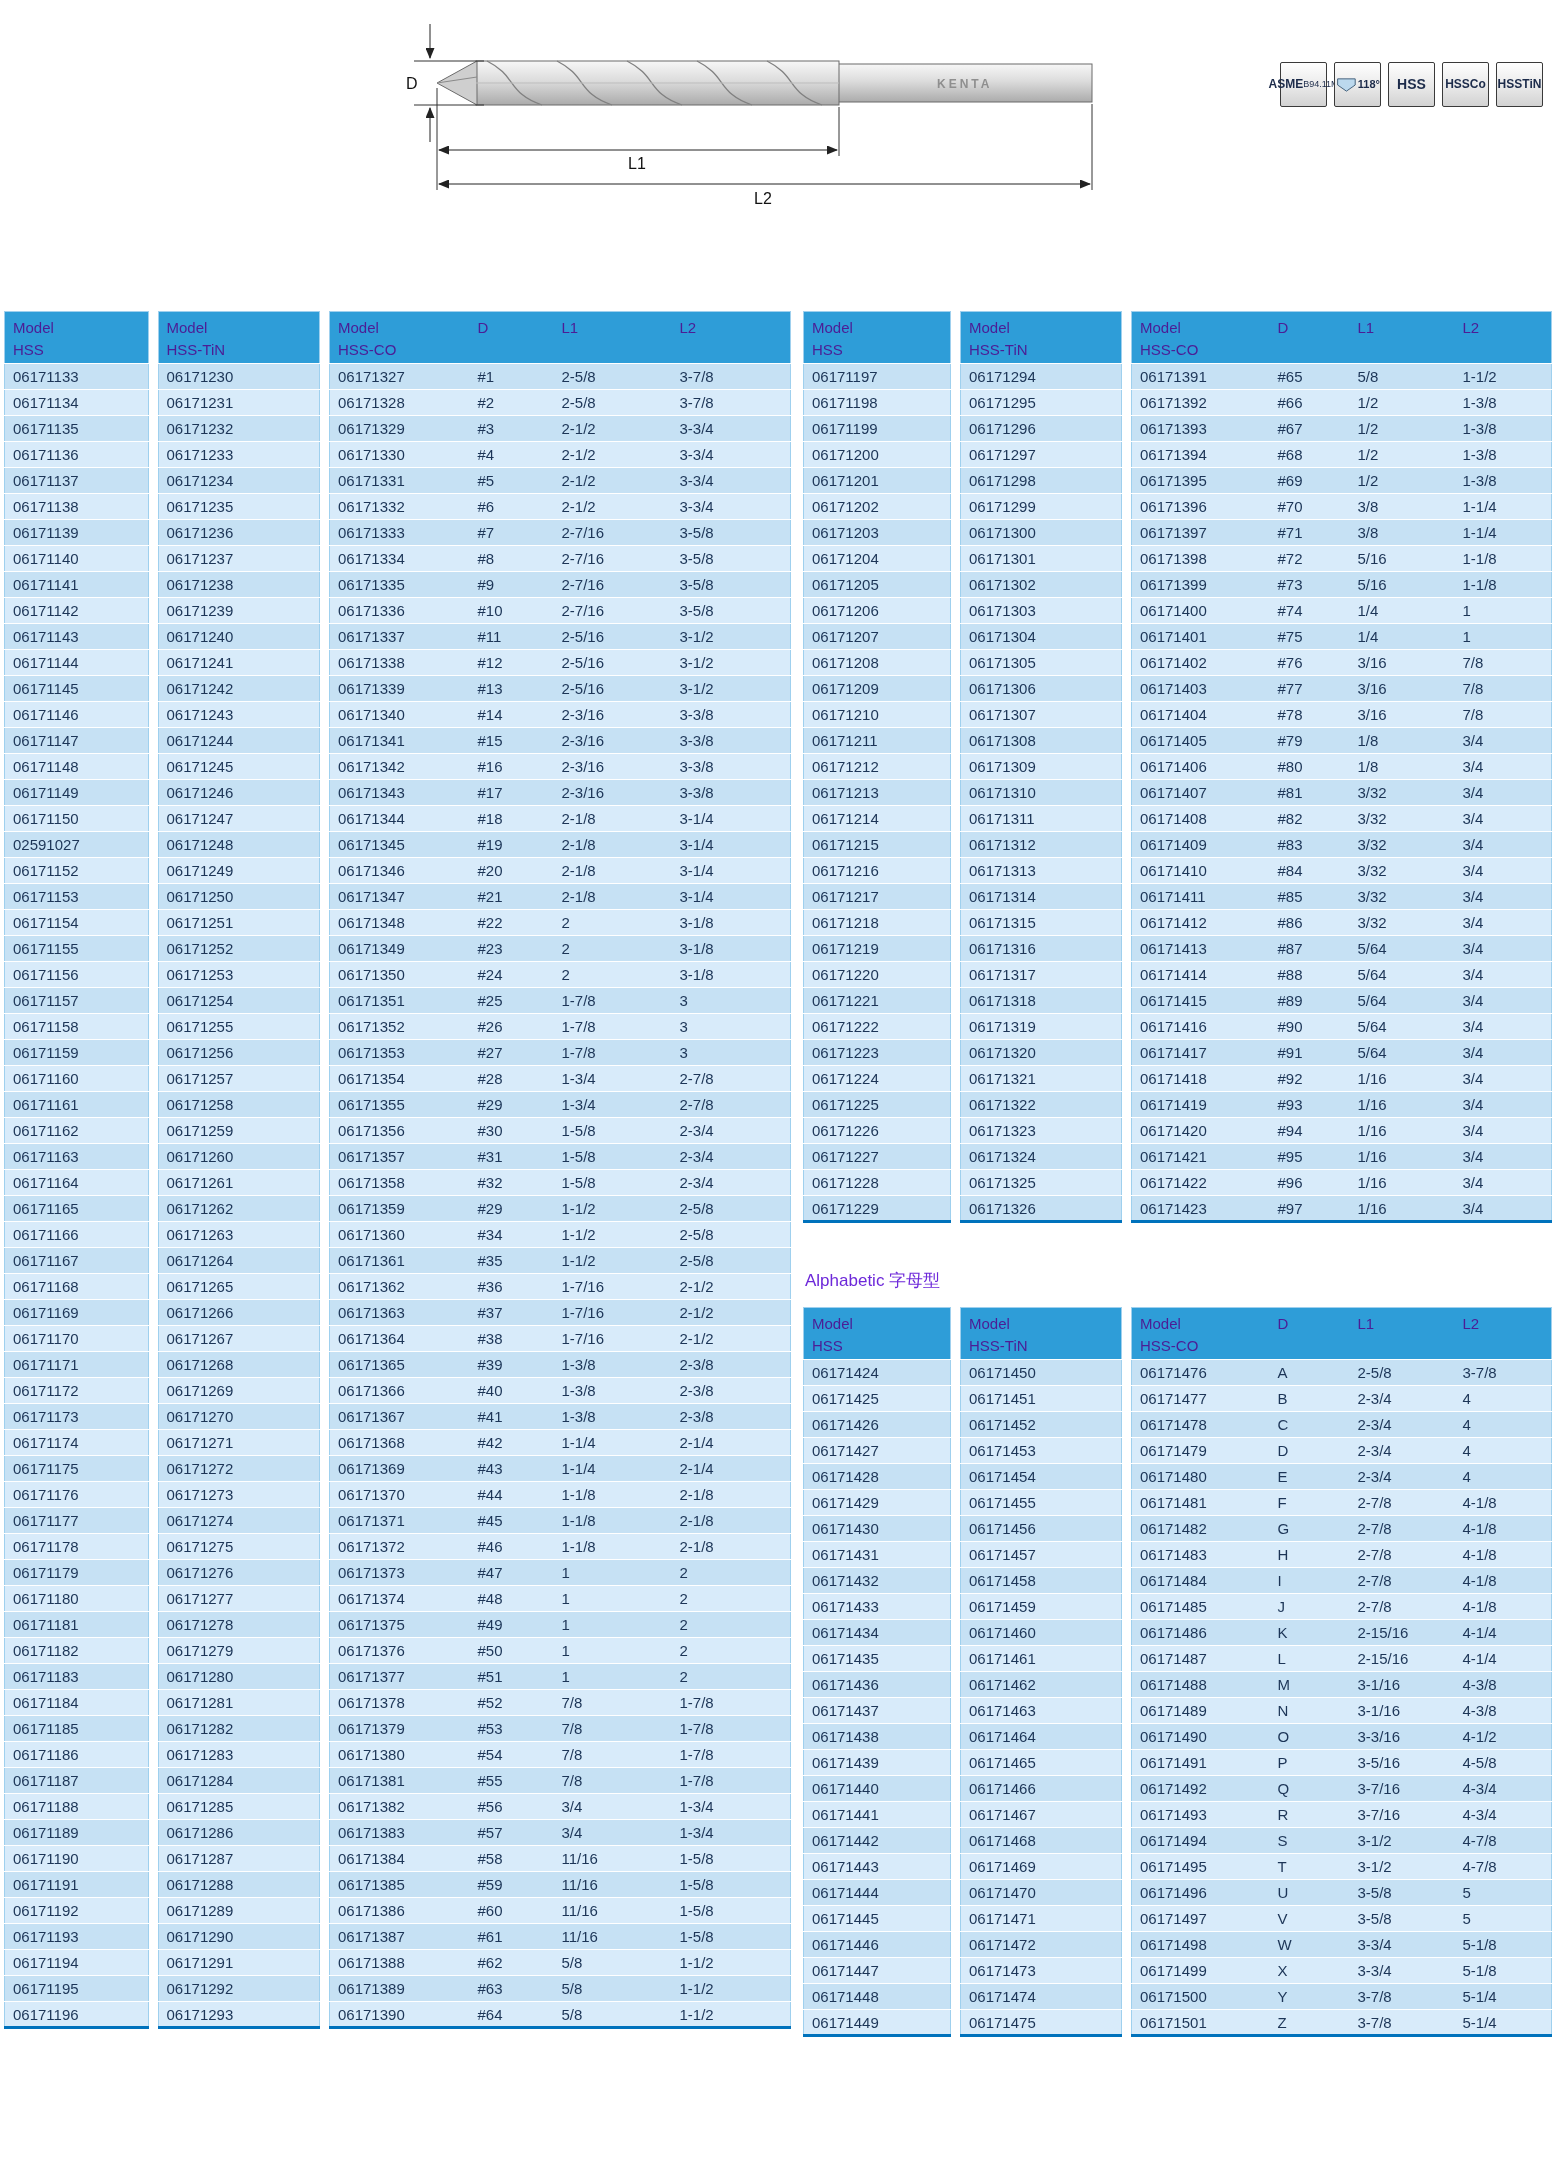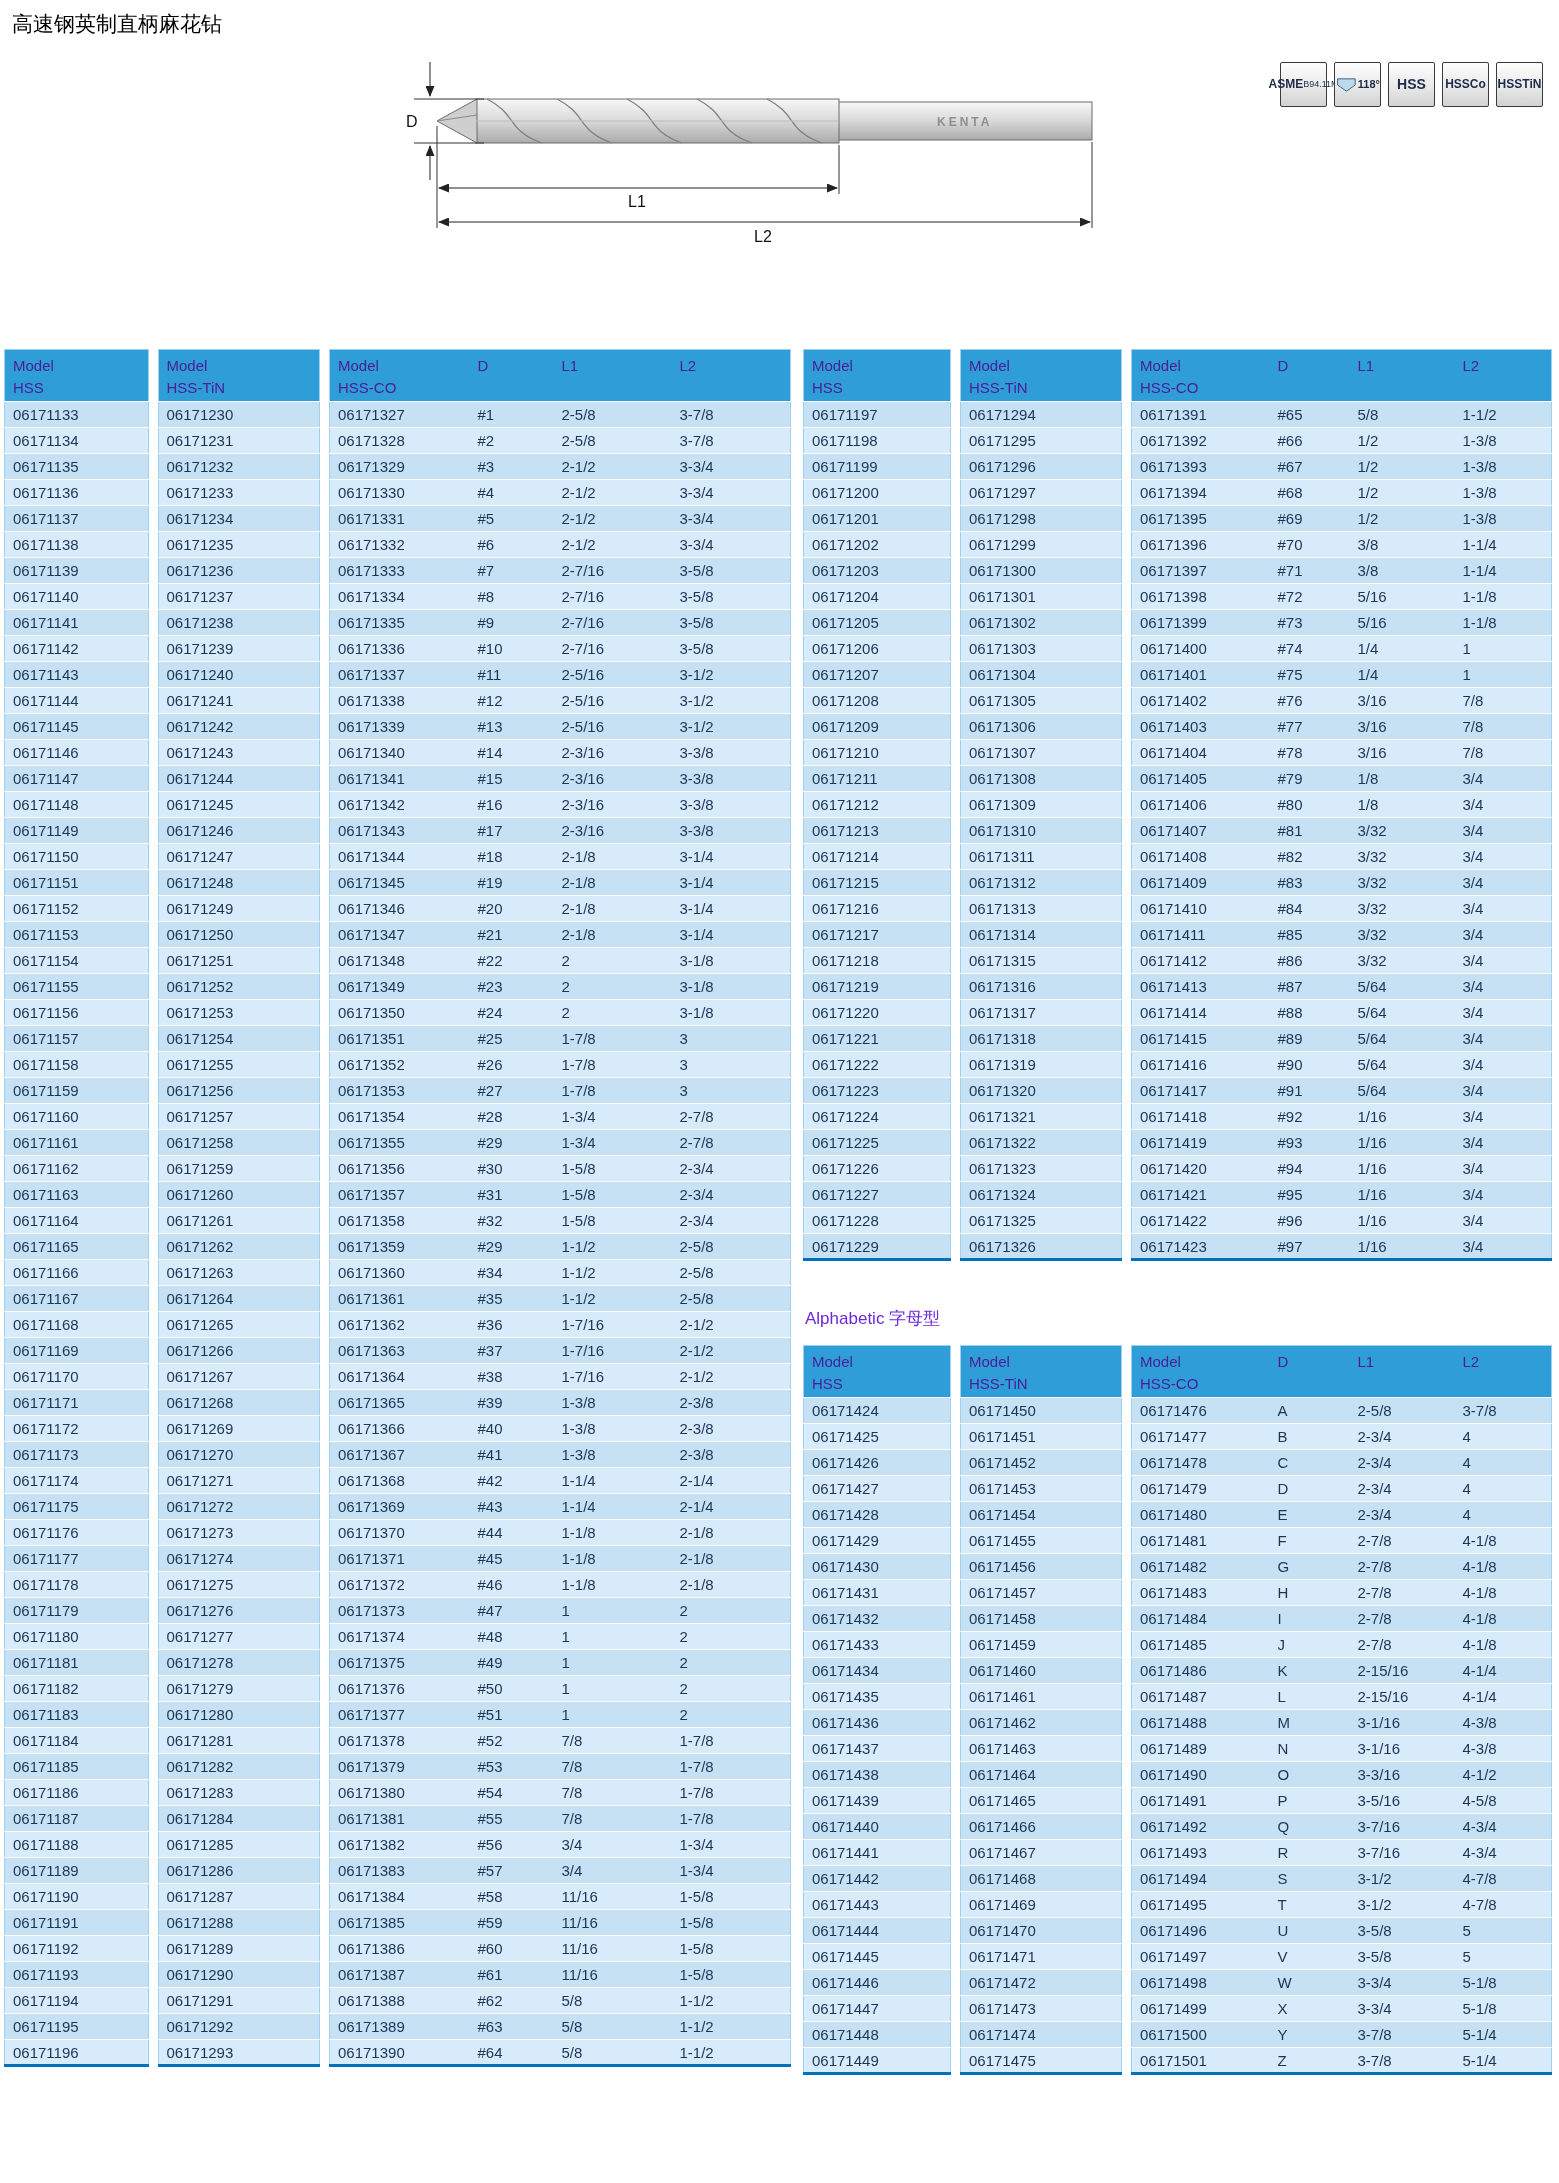--- a/index.html
+++ b/index.html
@@ -49,21 +49,20 @@
   .co-l col.c0{width:140px;} .co-l col.c1{width:84px;} .co-l col.c2{width:118px;} .co-l col.c3{width:119px;}
   .w-hss-r  { width:148px; } .w-tin-r { width:162px; }
   .co-r { width:420px; }
   .co-r col.c0{width:138px;} .co-r col.c1{width:80px;} .co-r col.c2{width:105px;} .co-r col.c3{width:97px;}
 </style>
 </head>
 <body>
 
 <div class="page">
 
-  <div class="subtitle">高速钢英制直柄麻花钻</div>
 
   <div class="badges">
     <div class="badge">
       <span class="b-md">ASME</span>
       <span class="b-sm">B94.11M</span>
     </div>
     <div class="badge">
       <svg width="26" height="18" viewBox="0 0 26 18">
         <path d="M3,2 h20 v7 L13,16 L3,9 z" fill="#bcd9ee" stroke="#35536f" stroke-width="1"></path>
       </svg>
@@ -194,21 +193,21 @@
               <tr>
                 <td>06171148</td>
               </tr>
               <tr>
                 <td>06171149</td>
               </tr>
               <tr>
                 <td>06171150</td>
               </tr>
               <tr>
-                <td>06171151</td>
+                <td>02591027</td>
               </tr>
               <tr>
                 <td>06171152</td>
               </tr>
               <tr>
                 <td>06171153</td>
               </tr>
               <tr>
                 <td>06171154</td>
               </tr>

